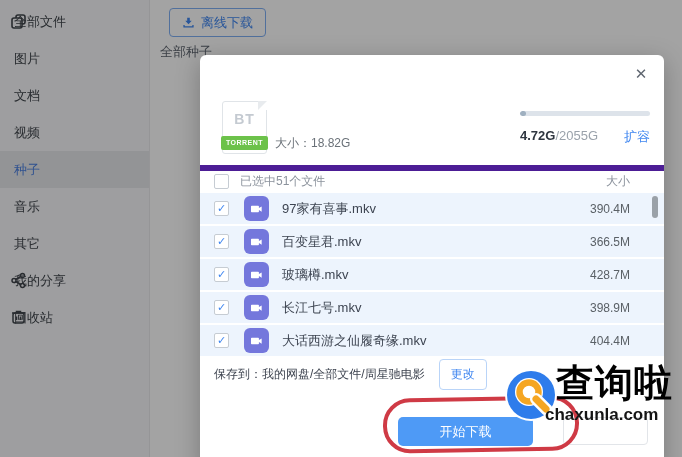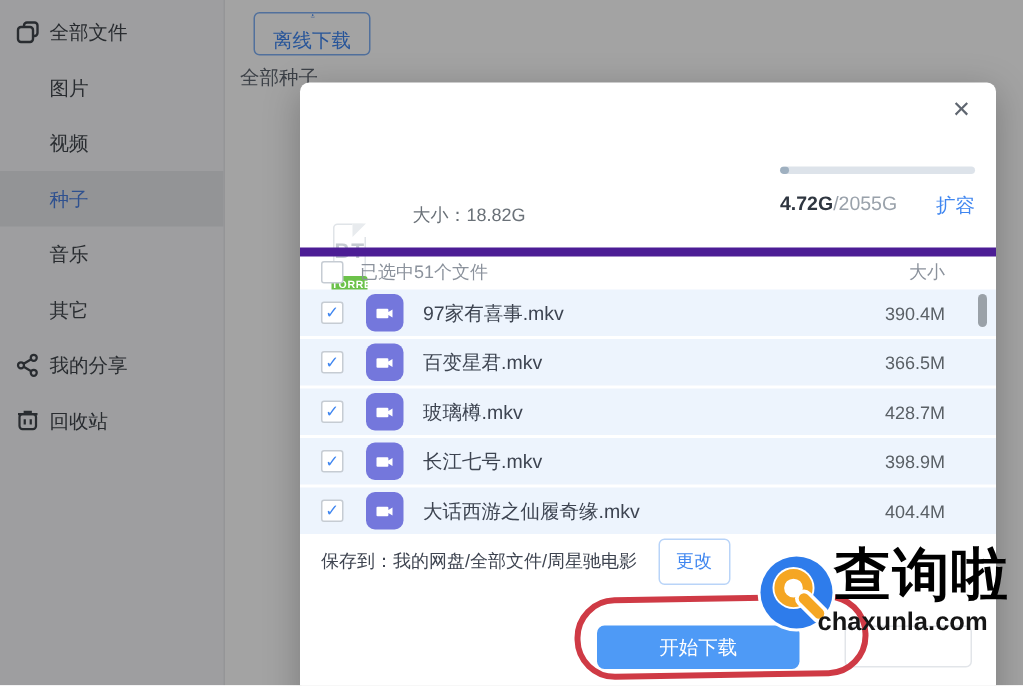--- a/index.html
+++ b/index.html
@@ -4,43 +4,43 @@
 <style>
   * { margin:0; padding:0; box-sizing:border-box; }
   body { font-family:"Liberation Sans","DejaVu Sans",sans-serif; }
   .screen { position:relative; width:682px; height:457px; overflow:hidden; background:#fff; }
 
   
   .page { position:absolute; inset:0; background:#fff; z-index:1; }
   .sidebar { position:absolute; left:0; top:0; width:150px; height:100%；
              background:#f7f8fa; border-right:1px solid #e9eaed; padding-top:3px; background:#f7f8fa; height:457px;}
   .side-item { position:relative; height:37px; display:flex; align-items:center;
-               padding-left:33px; font-size:13px; color:#40454c; cursor:pointer; }
+               padding-left:14px; font-size:13px; color:#40454c; cursor:pointer; }
   .side-item.active { background:#e6e8eb; color:#4a7fe0; }
   .side-icon { position:absolute; left:10px; top:10px; width:17px; height:17px; }
   .main-toolbar { position:absolute; left:160px; top:8px; display:flex; align-items:center; }
   .btn { height:29px; border-radius:4px; font-size:13px; display:inline-flex;
          align-items:center; justify-content:center; gap:6px; cursor:pointer; }
   .btn-primary { width:78px; background:#4591F7; color:#fff; border:1px solid #4591F7; }
-  .btn-outline { padding:0 12px; background:#fff; color:#3f86f0; border:1px solid #7fb0f5; margin-left:9px;flex-direction:column; }
+  .btn-outline { padding:0 12px; background:#fff; color:#3f86f0; border:1px solid #7fb0f5; margin-left:9px; }
   .btn-outline + .btn-outline { margin-left:14px; }
   .breadcrumb { position:absolute; left:160px; top:43px; font-size:13px; color:#5f6670; }
 
   
   .overlay { position:absolute; inset:0; background:rgba(0,0,0,0.36); z-index:2; }
 
   
   .modal { position:absolute; left:200px; top:55px; width:464px; height:420px;
            background:#fff; border-radius:6px; box-shadow:0 6px 24px rgba(0,0,0,.25); z-index:3; }
   .modal-title { position:absolute; left:14px; top:12px; font-size:13px; color:#3e4450; }
   .modal-close { position:absolute; right:13px; top:9px; font-size:15px; color:#5f6670;
                  width:20px; height:20px; text-align:center; line-height:20px; cursor:pointer; }
 
-  .bt-icon { position:absolute; left:22px; top:46px; width:22px; height:53px;
-             background:#fff; border:1px solid #e0e4e8; border-radius:3px;margin-top:48px; }
+  .bt-icon { position:absolute; left:22px; top:46px; width:45px; height:53px;
+             background:#fff; border:1px solid #e0e4e8; border-radius:3px; }
   .bt-icon .fold { position:absolute; right:-1px; top:-1px; width:0; height:0;
                    border-left:9px solid #e8ebee; border-top:9px solid #fff;
                    transform:rotate(90deg); }
   .bt-icon .bt-txt { position:absolute; left:0; right:0; top:9px; text-align:center;
                      font-size:14px; font-weight:800; color:#c4cad1; letter-spacing:1px; }
   .bt-icon .banner { position:absolute; left:-2px; right:-2px; bottom:3px; height:14px;
                      background:#6cc24a; border-radius:2px; color:#fff; font-size:7px;
                      font-weight:700; text-align:center; line-height:14px; letter-spacing:.5px; }
   .torrent-name { position:absolute; left:75px; top:55px; font-size:13px; font-weight:700; color:#2f3640; }
   .torrent-size { position:absolute; left:75px; top:80px; font-size:12px; color:#6a7178; }
@@ -103,20 +103,23 @@
         <svg class="side-icon" viewBox="0 0 17 17">
           <rect x="2" y="5" width="10" height="10" rx="2" fill="none" stroke="#40454c" stroke-width="1.6"></rect>
           <path d="M6 5V4a2 2 0 0 1 2-2h5a2 2 0 0 1 2 2v5a2 2 0 0 1-2 2h-1" fill="none" stroke="#40454c" stroke-width="1.6"></path>
         </svg>
         <span>全部文件</span>
       </div>
       <div class="side-item">
         <span>图片</span>
       </div>
       <div class="side-item">
+        <span>文档</span>
+      </div>
+      <div class="side-item">
         <span>视频</span>
       </div>
       <div class="side-item active">
         <span>种子</span>
       </div>
       <div class="side-item">
         <span>音乐</span>
       </div>
       <div class="side-item">
         <span>其它</span>

